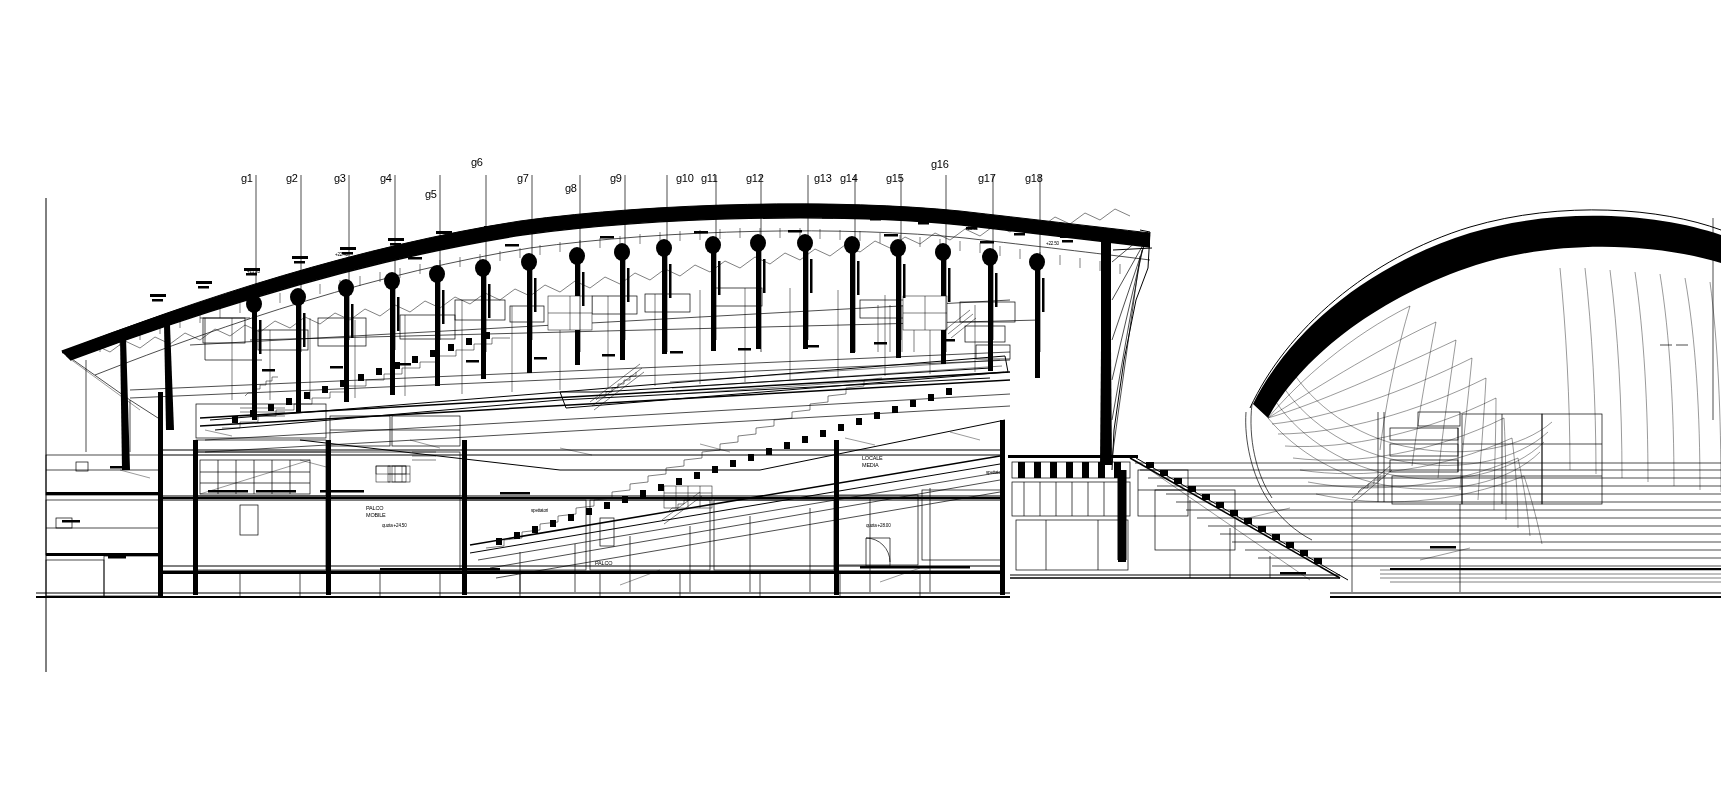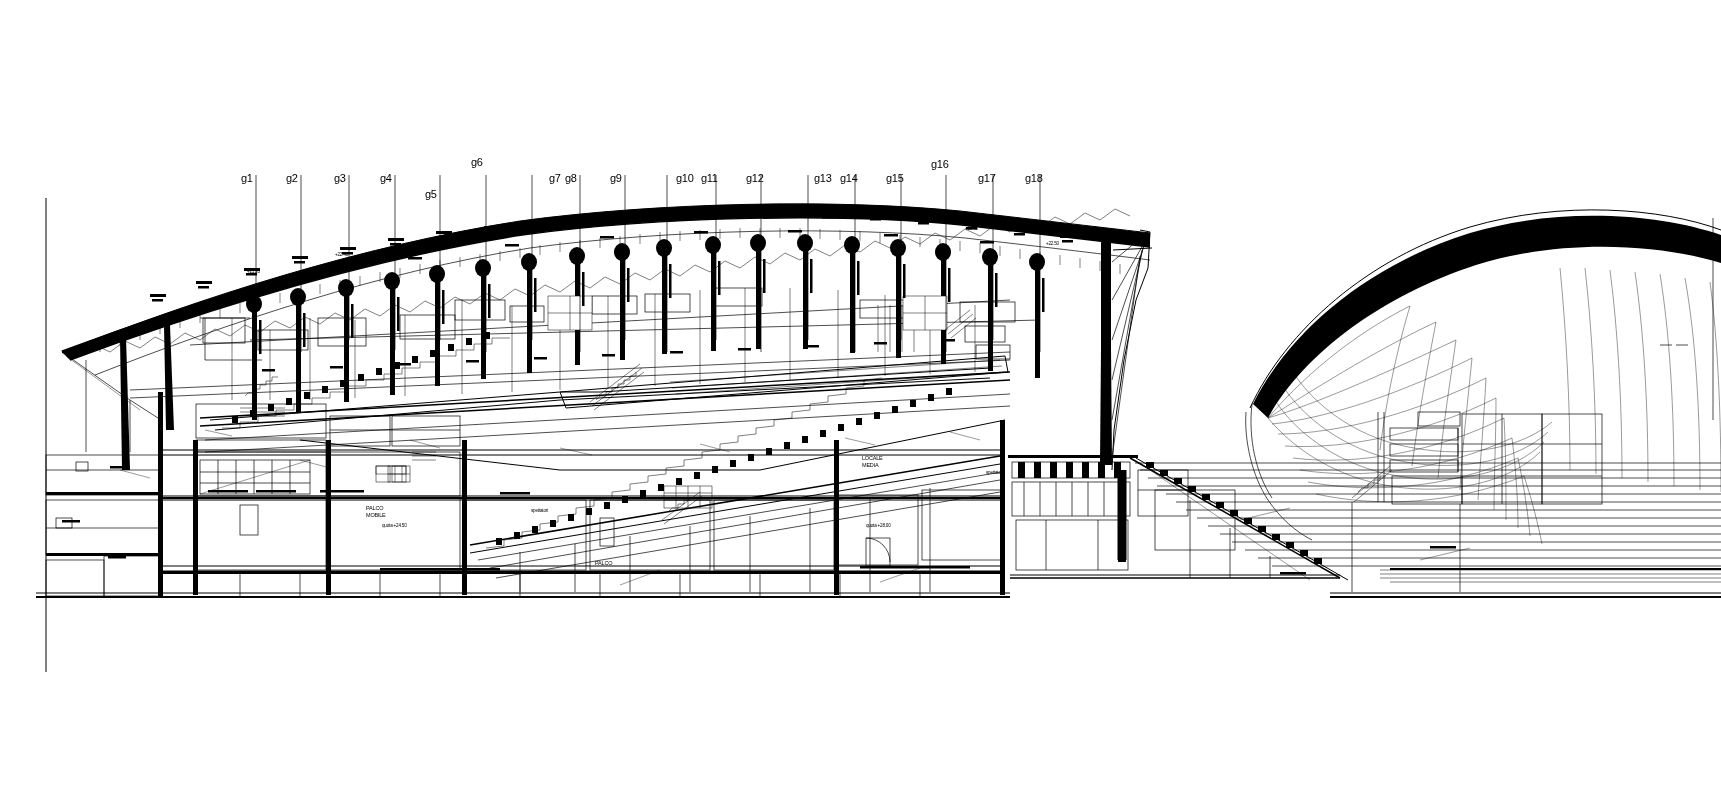--- a/index.html
+++ b/index.html
@@ -833,22 +833,22 @@
       </g>
     </svg>
 
   <div id="gridlabels">
       <div class="gridlabel" style="left: 241px; top: 173px;">g1</div>
       <div class="gridlabel" style="left: 286px; top: 173px;">g2</div>
       <div class="gridlabel" style="left: 334px; top: 173px;">g3</div>
       <div class="gridlabel" style="left: 380px; top: 173px;">g4</div>
       <div class="gridlabel" style="left: 425px; top: 189px;">g5</div>
       <div class="gridlabel" style="left: 471px; top: 157px;">g6</div>
-      <div class="gridlabel" style="left: 517px; top: 173px; margin-left: 32px;">g7</div>
-      <div class="gridlabel" style="left: 565px; top: 173px;">g8</div>
+      <div class="gridlabel" style="left: 517px; top: 173px;">g7</div>
+      <div class="gridlabel" style="left: 565px; top: 183px;">g8</div>
       <div class="gridlabel" style="left: 610px; top: 173px;">g9</div>
       <div class="gridlabel" style="left: 676px; top: 173px;">g10</div>
       <div class="gridlabel" style="left: 701px; top: 173px;">g11</div>
       <div class="gridlabel" style="left: 746px; top: 173px;">g12</div>
       <div class="gridlabel" style="left: 814px; top: 173px;">g13</div>
       <div class="gridlabel" style="left: 840px; top: 173px;">g14</div>
       <div class="gridlabel" style="left: 886px; top: 173px;">g15</div>
       <div class="gridlabel" style="left: 931px; top: 159px;">g16</div>
       <div class="gridlabel" style="left: 978px; top: 173px;">g17</div>
       <div class="gridlabel" style="left: 1025px; top: 173px;">g18</div>

